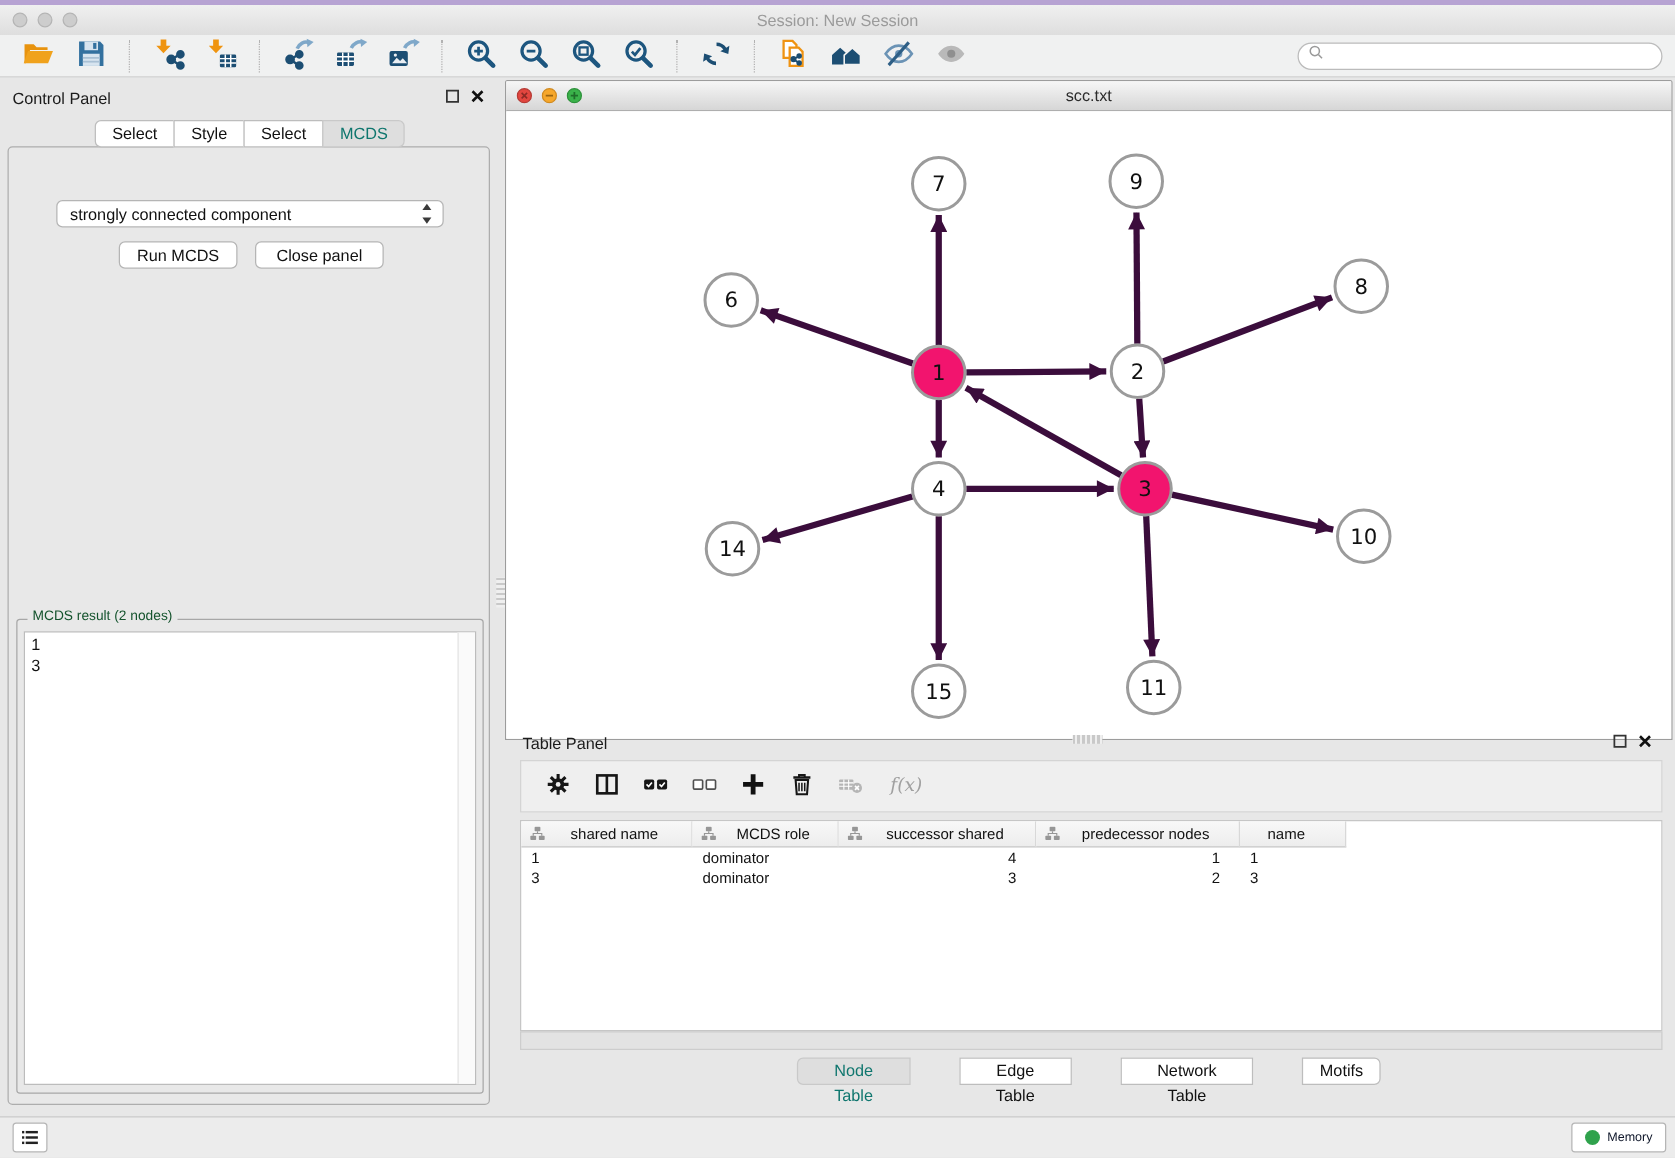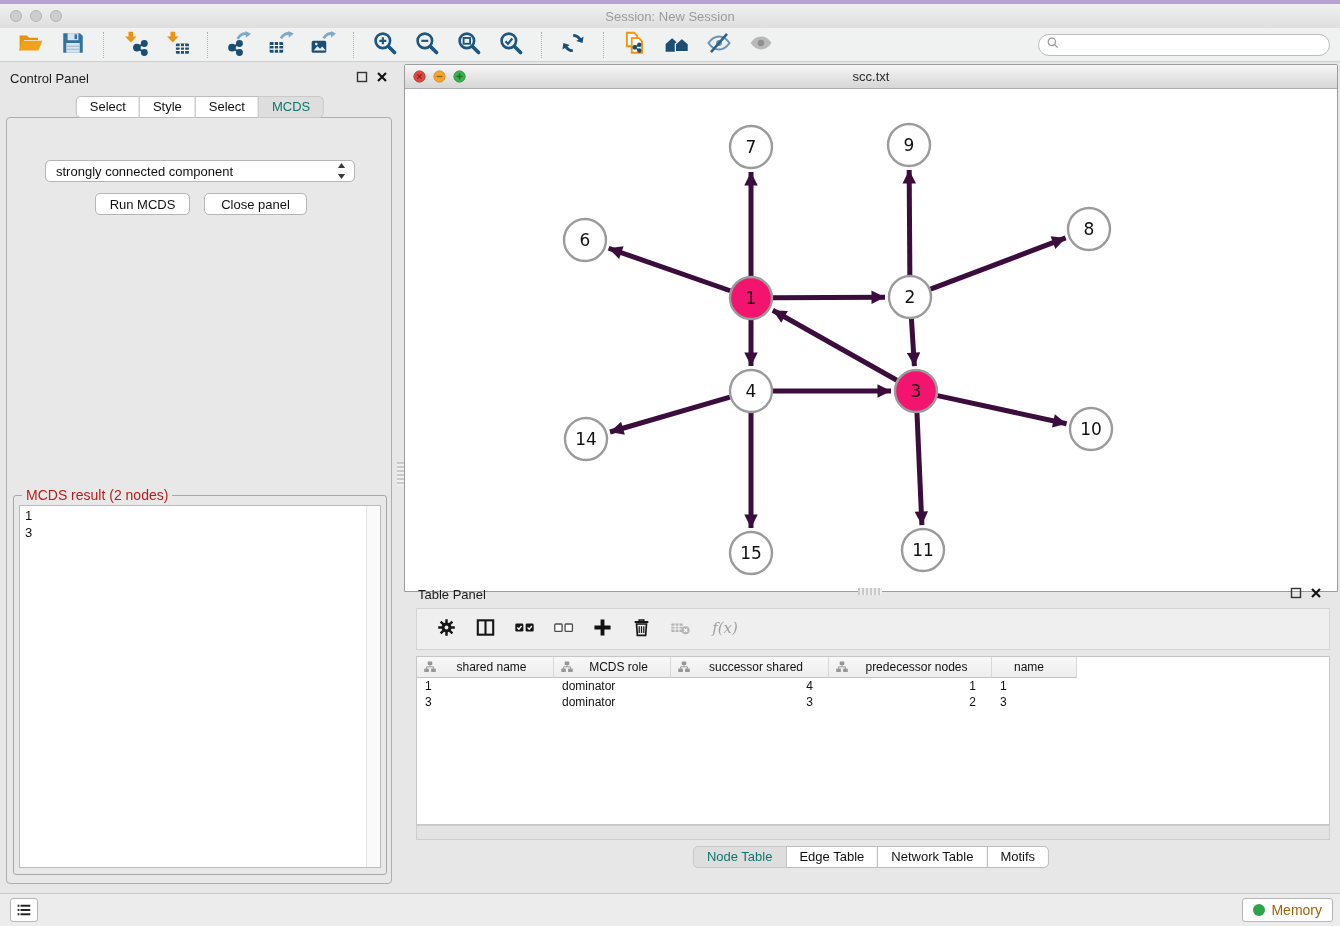--- a/index.html
+++ b/index.html
@@ -39,21 +39,21 @@
   .control-content{position:absolute;left:6px;top:55px;width:386px;height:767px;background:#e8e8e8;border:1px solid #adadad;border-radius:4px;box-sizing:border-box;}
   .opt-label{position:absolute;left:0;right:0;top:20px;text-align:center;font-size:13px;color:#111;}
   .criterion-select{position:absolute;left:38px;top:42px;width:310px;height:22px;background:#fff;border:1px solid #b5b5b5;border-radius:5px;box-sizing:border-box;display:flex;align-items:center;cursor:pointer;}
   .criterion-select .selval{flex:1;font-size:13px;color:#111;padding-left:10px;}
   .criterion-select .chev{width:11px;height:18px;margin-right:7px;}
   .btnrow-btn{position:absolute;top:75px;height:22px;background:#fff;border:1px solid #b5b5b5;border-radius:5px;font-size:13px;color:#111;cursor:pointer;font-family:"Liberation Sans",sans-serif;}
   .run-btn{left:88px;width:95px;}
   .closep-btn{left:197px;width:103px;}
 
   .result-group{position:absolute;left:6px;top:377px;width:372px;height:378px;border:1px solid #a7a7a7;border-radius:3px;}
-  .result-legend{position:absolute;top:-9px;left:8px;background:#e8e8e8;padding:0 4px;font-size:14px;color:#b91c1c;}
+  .result-legend{position:absolute;top:-9px;left:8px;background:#e8e8e8;padding:0 4px;font-size:11px;color:#14532d;}
   .result-inner{position:absolute;left:5px;right:5px;top:9px;bottom:6px;background:#fff;border:1px solid #bcbcbc;}
   .result-scroll{position:absolute;right:0;top:0;bottom:0;width:13px;background:#fafafa;border-left:1px solid #e3e3e3;}
   .result-text{position:absolute;left:0;top:1px;right:14px;bottom:0;overflow:hidden;}
   .result-line{font-size:13px;line-height:17px;padding-left:5px;color:#111;}
 
   
   .network-panel{position:absolute;left:404px;top:64px;width:934px;height:528px;border:1px solid #9c9c9c;border-radius:2px 2px 0 0;box-sizing:border-box;background:#fff;}
   .net-titlebar{position:absolute;left:0;top:0;right:0;height:23px;background:linear-gradient(#f6f6f6,#d6d6d6);border-bottom:1px solid #aeaeae;}
   .net-traffic{position:absolute;left:8px;top:5px;display:flex;gap:7px;}
   .net-traffic button{width:13px;height:13px;padding:0;border:none;background:none;cursor:pointer;}
@@ -76,29 +76,29 @@
   .thead{display:flex;height:21px;}
   .th{background:linear-gradient(#f8f8f8,#ededed);border-right:1px solid #d8d8d8;border-bottom:1px solid #c4c4c4;box-sizing:border-box;display:flex;align-items:center;font-size:12px;color:#111;cursor:pointer;}
   .treeicon{width:12px;height:12px;margin:0 4px 0 7px;flex:0 0 auto;}
   .treeicon svg{width:12px;height:12px;display:block;}
   .thlab{flex:1;text-align:center;padding-right:10px;}
   .trow{display:flex;height:16px;cursor:default;}
   .td{font-size:12px;color:#111;box-sizing:border-box;line-height:16px;white-space:nowrap;overflow:hidden;}
   .td.al-left{text-align:left;padding-left:8px;}
   .td.al-right{text-align:right;padding-right:16px;}
   .hscroll{position:absolute;left:12px;right:8px;top:247px;height:15px;background:#e3e3e3;border:1px solid #cdcdcd;box-sizing:border-box;}
-  #table-tabs{position:absolute;top:268px;left:50%;transform:translateX(-50%);}
+  #table-tabs{position:absolute;top:268px;left:50%;transform:translateX(-50%);gap:40px;}
 
   
   .statusbar{position:absolute;left:0;right:0;bottom:0;height:32px;background:#ececec;border-top:1px solid #c9c9c9;}
   .list-btn{position:absolute;left:10px;top:4px;width:28px;height:24px;background:#fff;border:1px solid #b5b5b5;border-radius:3px;display:flex;align-items:center;justify-content:center;cursor:pointer;padding:0;}
   .list-btn svg{width:18px;height:18px;}
   .memory-btn{position:absolute;right:7px;top:4px;height:24px;background:#fff;border:1px solid #b5b5b5;border-radius:3px;display:flex;align-items:center;gap:6px;padding:0 10px;cursor:pointer;font-family:"Liberation Sans",sans-serif;}
   .mem-dot{width:12px;height:12px;border-radius:50%;background:#2fa24c;}
-  .memory-btn span.lbl{font-size:14px;color:#a16207;}
+  .memory-btn span.lbl{font-size:10px;color:#0f172a;}
 </style>
 </head>
 <body>
 
 <div id="window">
 
   <div class="top-strip"></div>
 
   <div class="titlebar">
     <div class="traffic-inactive">

